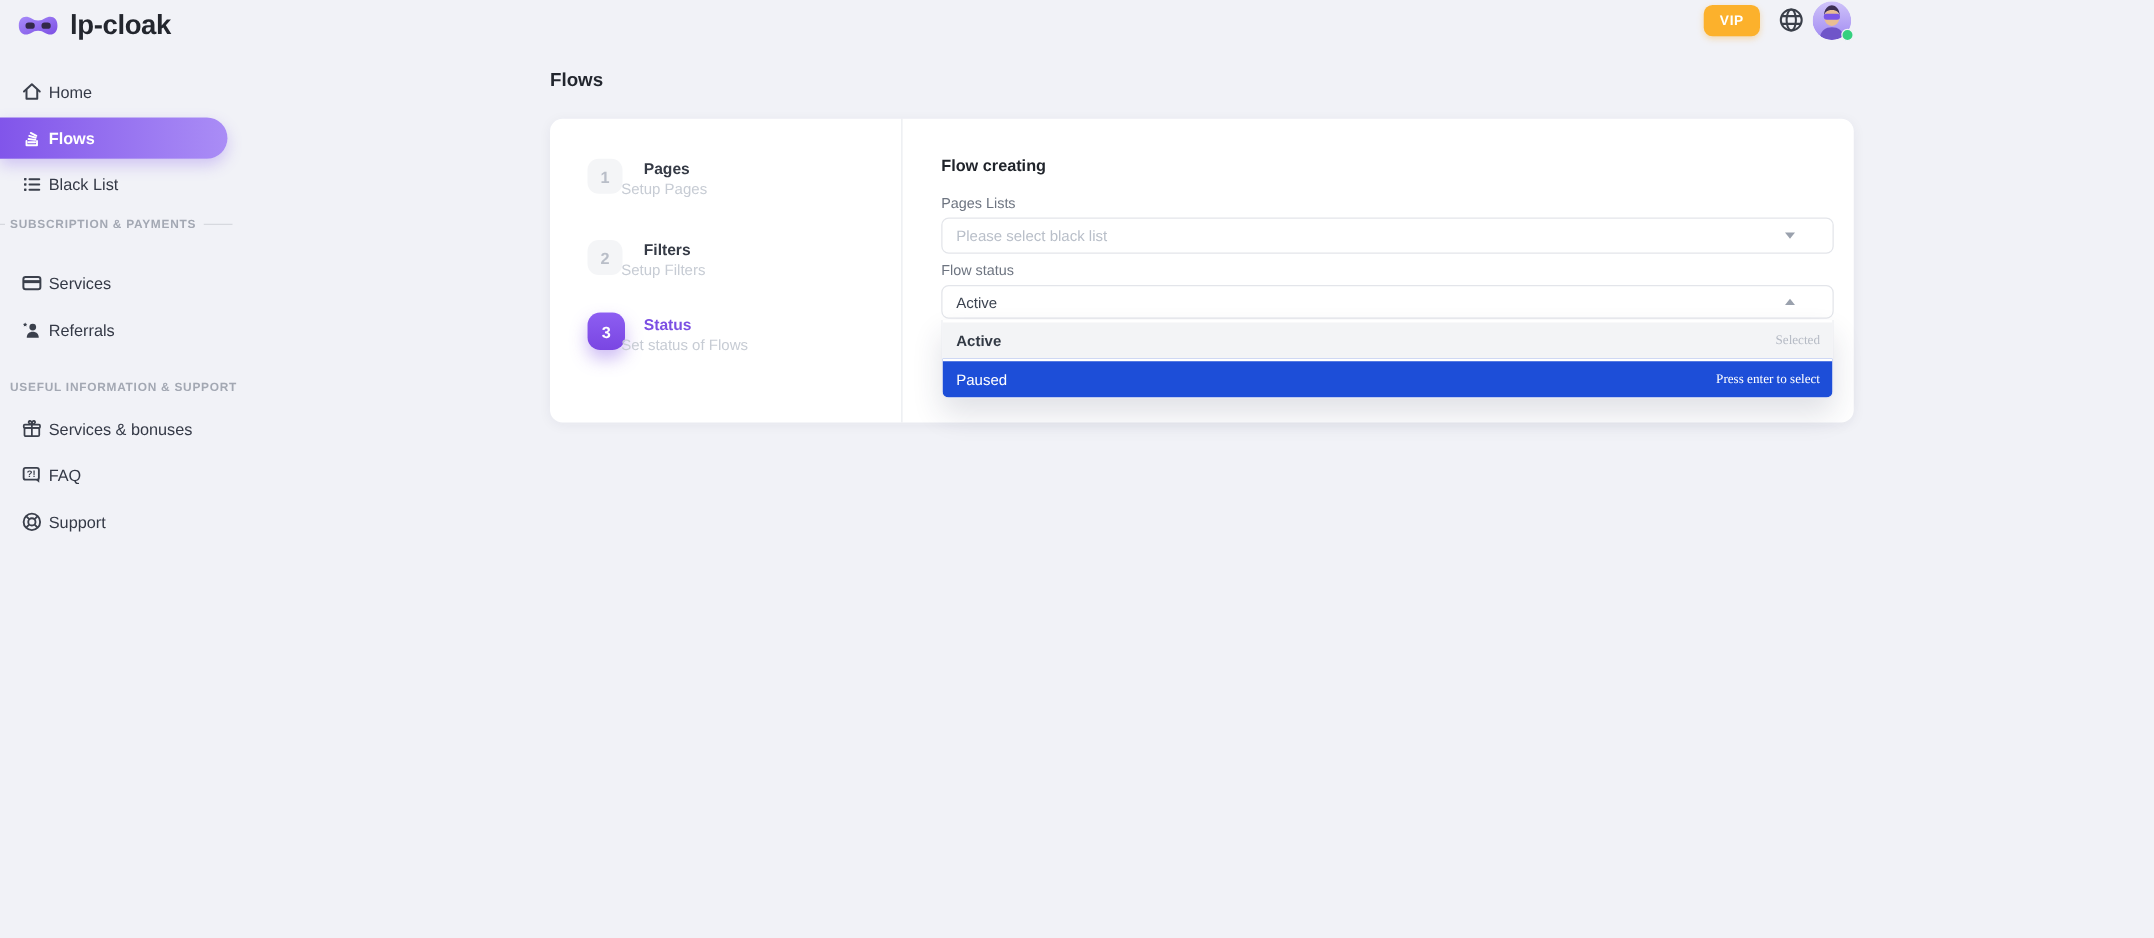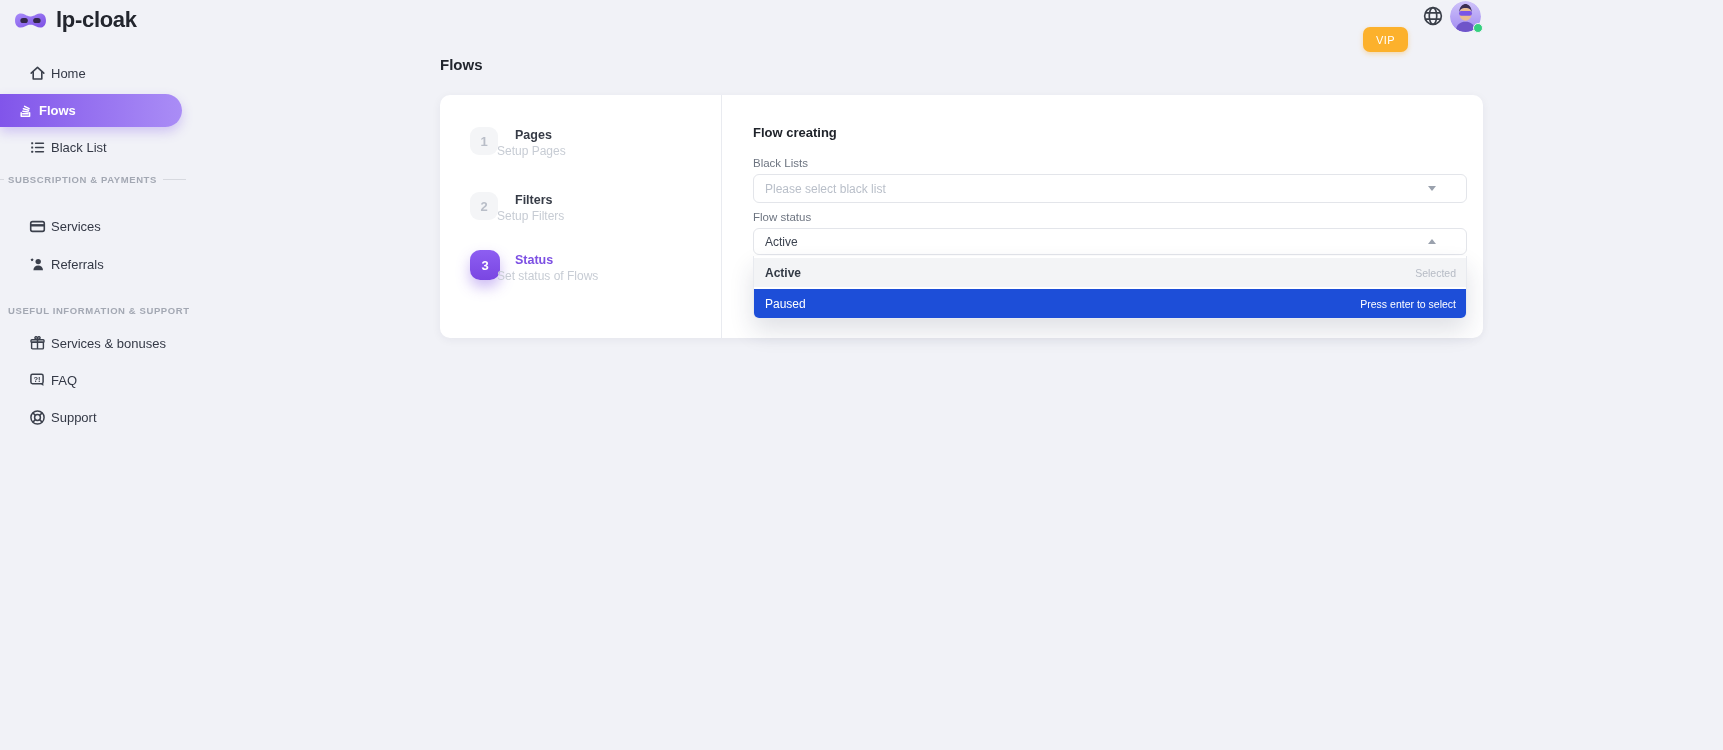--- a/index.html
+++ b/index.html
@@ -10,29 +10,29 @@
     font-family:"Liberation Sans", sans-serif;
     color:#2b2f38;
   }
   
   .logo { position:absolute; left:14px; top:7px; display:flex; align-items:center; gap:9px; cursor:pointer; }
   .logo svg { width:33px; height:23px; display:block; }
   .logo-text { font-size:22px; font-weight:bold; color:#23262e; letter-spacing:-0.3px; }
   .vip-button {
     position:absolute; left:1363px; top:4px; width:45px; height:25px;
     background:#fcb12c; border:none; border-radius:7px; color:#fff;
-    font-size:11px; font-weight:normal; letter-spacing:0.5px;
-    font-family:inherit; cursor:pointer; box-shadow:0 2px 5px rgba(250,170,40,.35);margin-top:23px;
+    font-size:11px; font-weight:bold; letter-spacing:0.5px;
+    font-family:inherit; cursor:pointer; box-shadow:0 2px 5px rgba(250,170,40,.35);
   }
   .globe-button { position:absolute; left:1422px; top:5px; width:22px; height:22px; background:none; border:none; padding:0; cursor:pointer; color:#3a3f49; }
   .avatar { position:absolute; left:1450px; top:1px; width:31px; height:31px; border-radius:50%; cursor:pointer; }
   .avatar svg { width:31px; height:31px; display:block; border-radius:50%; }
   .status-dot { position:absolute; right:-2px; bottom:-1px; width:10px; height:10px; border-radius:50%; background:#35d07f; border:1.5px solid #f1f2f7; }
   
-  .nav-item { position:absolute; left:12px; height:28px; width:200px; display:flex; align-items:center; font-size:13px; color:#343946; cursor:pointer;padding-left:24px; }
+  .nav-item { position:absolute; left:0; height:28px; width:200px; display:flex; align-items:center; font-size:13px; color:#343946; cursor:pointer;padding-left:24px; }
   .nav-icon { position:absolute; left:17px; width:17px; height:17px; color:#3b404c; }
   .nav-icon svg { width:17px; height:17px; display:block; }
   .nav-label { position:absolute; left:39px; white-space:nowrap; }
   .row-home { top:59px; }
   .row-blacklist { top:133px; }
   .row-payment { top:212px; }
   .row-referrals { top:250px; }
   .row-services { top:329px; }
   .row-faq { top:366px; }
   .row-support { top:403px; }
@@ -97,21 +97,21 @@
   .caret-up { border-bottom:5px solid #9aa1ad; }
   .dropdown {
     position:absolute; left:313px; top:161px; width:714px; z-index:5;
     background:#fff; border:1px solid #e8eaef; border-top:none;
     border-radius:0 0 6px 6px; overflow:hidden; padding-top:2px;
     box-shadow:0 12px 24px rgba(35,40,80,0.14);
   }
   .option { height:29px; display:flex; align-items:center; padding:0 10px 0 11px; font-size:12px; cursor:pointer; color:#3c4350; }
   .option-selected { background:#f3f4f6; color:#333a45; font-weight:bold; }
   .option-highlighted { background:#1d4ed8; color:#fff; border-top:2px solid #fff; height:31px; }
-  .option-hint { margin-left:auto; font-size:10.5px; font-weight:normal; }
+  .option-hint { margin-left:auto; font-size:10.5px; font-weight:normal;font-family:Liberation Serif, serif; }
   .option-selected .option-hint { color:#b6bbc5; }
   .option-highlighted .option-hint { color:#fff; }
 </style>
 </head>
 <body>
 
 <div class="app">
 
   <div class="logo">
     <svg viewBox="0 0 32 20">
@@ -279,21 +279,21 @@
       <div class="step-sub">Setup Filters</div>
     </div>
     <div class="step step-3 active">
       <div class="step-box">3</div>
       <div class="step-title">Status</div>
       <div class="step-sub">Set status of Flows</div>
     </div>
 
     <div class="form-title">Flow creating</div>
 
-    <div class="field-label label-blacklists">Black Lists</div>
+    <div class="field-label label-blacklists">Pages Lists</div>
     <div class="select select-blacklists">
       <span>Please select black list</span>
       <span class="caret caret-down"></span>
     </div>
 
     <div class="field-label label-flowstatus">Flow status</div>
     <div class="select select-flowstatus">
       <span>Active</span>
       <span class="caret caret-up"></span>
     </div>

